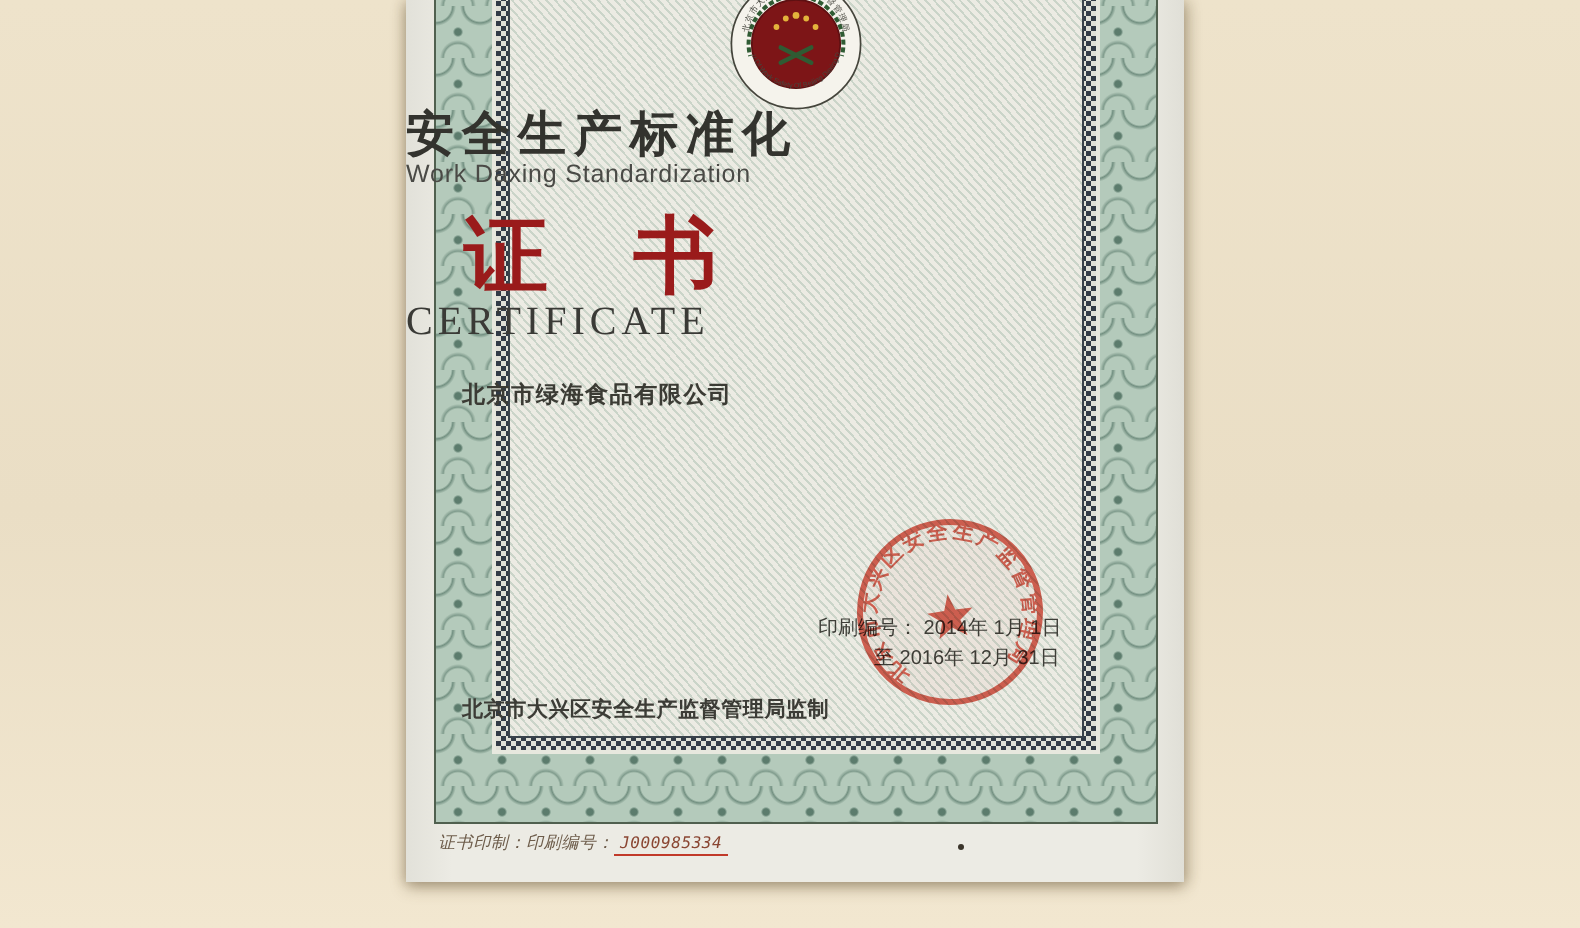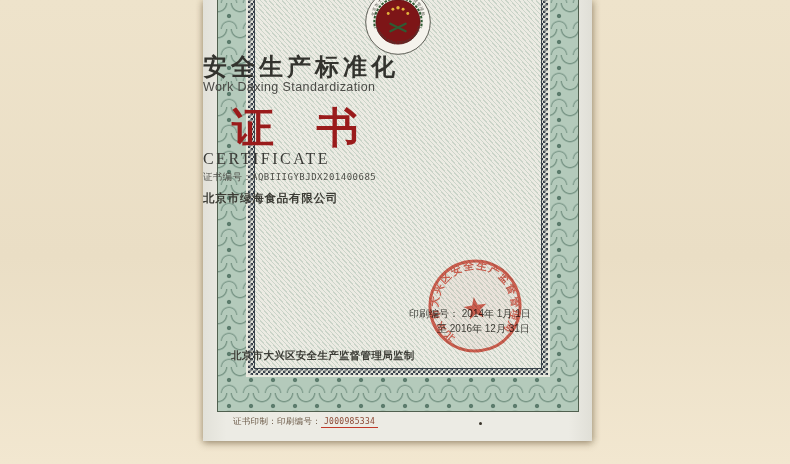--- a/index.html
+++ b/index.html
@@ -29,33 +29,33 @@
          background-image:repeating-linear-gradient(48deg,rgba(125,160,140,.30) 0 1px,rgba(0,0,0,0) 1px 3.2px);}
   
   .content{position:absolute;left:0;top:0;width:100%;height:100%;}
   .row{position:absolute;left:0;width:100%;text-align:left;line-height:1.15;}
   .emblem{position:absolute;top:-12px;left:50%;transform:translateX(-50%);}
   .t-cn{top:53px;font-family:"DejaVu Serif",serif;font-weight:700;font-size:24px;
         letter-spacing:4px;color:#33332e;}
   .t-en{top:80px;font-size:12.5px;letter-spacing:.4px;color:#4a4a46;}
   .title-cn{top:104px;font-family:"DejaVu Serif",serif;font-weight:700;font-size:42px;
         letter-spacing:14px;padding-left:14px;box-sizing:border-box;color:#9a1b1b;margin-left:15px;}
-  .title-en{top:150px;font-family:"Liberation Serif",serif;font-size:16px;letter-spacing:2.5px;color:#3a3a36;}
+  .title-en{top:150px;font-family:"Liberation Serif",serif;font-size:20px;letter-spacing:2.5px;color:#3a3a36;}
   .num{top:172px;font-size:9.5px;color:#4f4f49;letter-spacing:.3px;}
   .num .val{font-family:"DejaVu Sans Mono",monospace;font-size:9px;letter-spacing:.5px;}
-  .company{top:192px;font-size:11.5px;font-weight:700;color:#3b3b34;letter-spacing:.8px;}
+  .company{top:192px;font-size:11.5px;font-weight:700;color:#3b3b34;letter-spacing:.8px;padding-left:28px;}
   .grade{top:207px;font-size:14px;font-weight:700;color:#6e6838;letter-spacing:.8px;}
   .line{position:absolute;white-space:nowrap;color:#3e3e38;}
   .unit{left:215px;top:288px;font-size:11px;font-weight:700;}
   .dline{left:206px;top:307px;font-size:10px;}
   .uline{left:234px;top:322px;font-size:10px;}
   .footer{top:349px;font-size:10.5px;font-weight:700;color:#3c3c36;letter-spacing:.3px;padding-left:28px;}
   .stamp{position:absolute;left:222px;top:256px;opacity:.8;mix-blend-mode:multiply;
          transform:rotate(-8deg);}
-  .print{position:absolute;left:30px;top:416px;font-size:8.5px;color:#6d5c4a;letter-spacing:.3px;}
+  .print{position:absolute;left:16px;top:416px;font-size:8.5px;color:#6d5c4a;letter-spacing:.3px;font-style:italic;}
   .print .val{color:#8a4632;border-bottom:1px solid #c13a2a;padding:0 3px 1px 3px;
          font-family:"DejaVu Sans Mono",monospace;font-size:8px;}
   .speck{position:absolute;left:276px;top:422px;width:3px;height:3px;border-radius:50%;background:#3a342a;}
 </style>
 </head>
 <body>
 
 <div class="stage">
   <div class="paper">
 
@@ -94,23 +94,20 @@
           <textPath href="#embBot" startOffset="50%" text-anchor="middle">Bureau Of Work Safety Of Beijing Daxing District</textPath>
         </text>
       </svg>
 
       <div class="row t-cn">安全生产标准化</div>
       <div class="row t-en">Work Daxing Standardization</div>
 
       <div class="row title-cn">证 书</div>
       <div class="row title-en">CERTIFICATE</div>
 
-      <div class="row num">
-        <span>证书编号：</span><span class="val">AQBIIIGYBJDX201400685</span>
-      </div>
 
       <div class="row company">北京市绿海食品有限公司</div>
 
       <div class="line dline">
         <span>印刷编号：</span>
         <span>2014年 1月 1日</span>
       </div>
       <div class="line uline">
         <span>至</span>
         <span>2016年 12月 31日</span>

